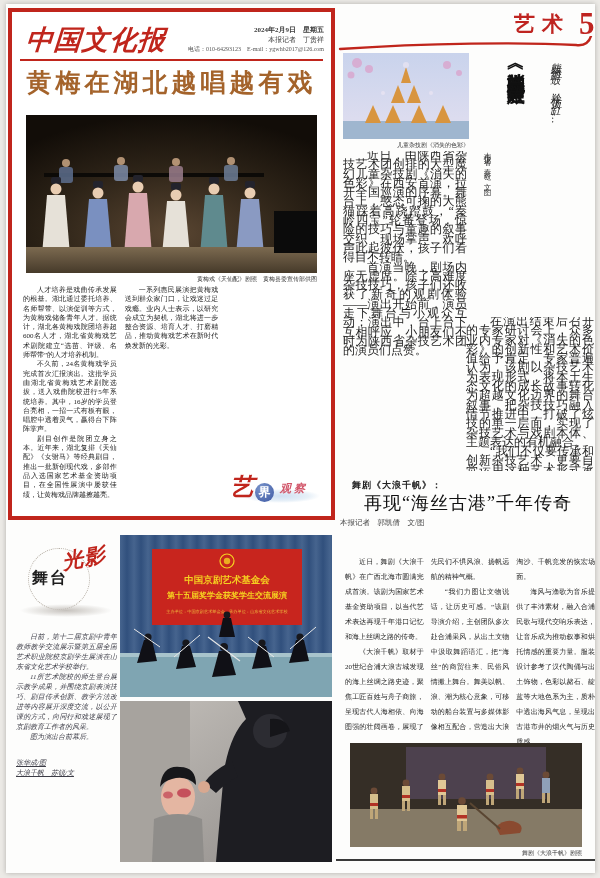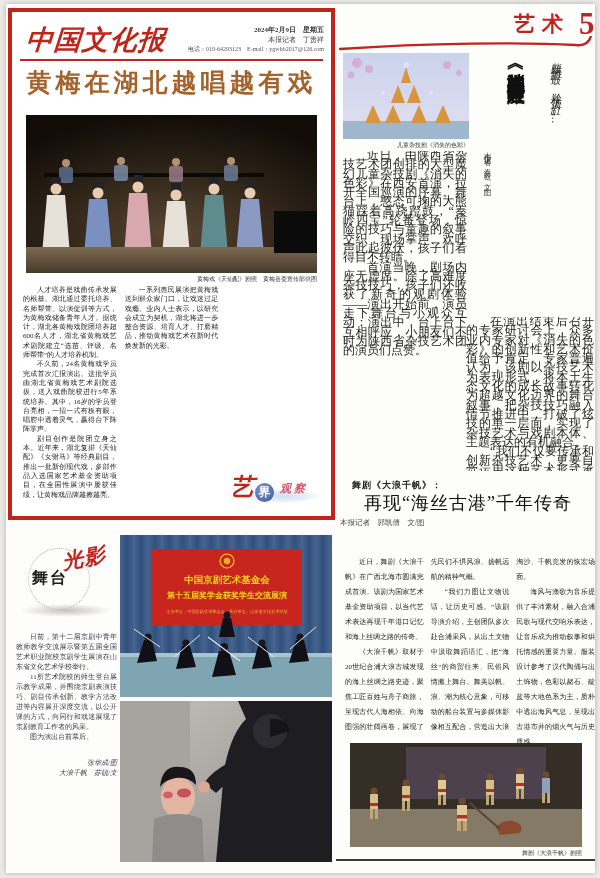--- a/index.html
+++ b/index.html
@@ -51,23 +51,23 @@
   .byline-v{position:absolute;left:482px;top:146px;height:140px;font-size:7.5px;color:#333;letter-spacing:2px;}
   
   .slbadge{position:absolute;left:18px;top:542px;width:100px;height:88px;}
   .slbadge .ring{position:absolute;left:10px;top:6px;width:60px;height:60px;border:1px dotted #b3aba1;border-radius:50%;}
   .slbadge .b1{position:absolute;left:14px;top:26px;font-size:16px;font-weight:bold;color:#1d1d1d;letter-spacing:2px;}
   .slbadge .b2{position:absolute;left:44px;top:2px;font-size:21px;font-weight:bold;font-style:italic;
         color:#c0251c;transform:rotate(-10deg);letter-spacing:1px;}
   .slbadge .shadow{position:absolute;left:2px;top:62px;width:92px;height:13px;border-radius:50%;
         background:radial-gradient(closest-side,#c6c2bd,transparent);}
   .kaitext{position:absolute;left:16px;top:632px;width:101px;height:122px;font-size:7px;line-height:10px;
-        color:#3c3c46;text-align:justify;overflow:hidden;}
-  .slcredit{position:absolute;left:16px;top:758px;width:101px;text-align:right;font-size:7px;line-height:10px;
-        font-style:italic;color:#3c3c46;}
+        font-style:italic;color:#3c3c46;text-align:justify;overflow:hidden;}
+  .slcredit{position:absolute;left:16px;top:758px;width:101px;text-align:left;font-size:7px;line-height:10px;
+        font-style:italic;color:#3c3c46;text-decoration:underline;}
   
   .banner-photo{position:absolute;left:120px;top:535px;width:223px;height:162px;overflow:hidden;font-family:Liberation Serif, serif;}
   .makeup-photo{position:absolute;left:120px;top:701px;width:212px;height:161px;overflow:hidden;}
   
   .kicker2{position:absolute;left:352px;top:479px;font-size:9px;font-weight:bold;color:#222;letter-spacing:1px;}
   .headline2{position:absolute;left:340px;width:256px;top:491px;text-align:center;font-size:18px;
         font-weight:normal;color:#111;letter-spacing:1px;white-space:nowrap;}
   .byline2{position:absolute;left:340px;width:256px;top:518px;text-align:left;font-size:7.5px;color:#444;}
   .cols3b{position:absolute;left:345px;width:250px;top:533px;height:206px;column-count:3;column-gap:7px;
         column-fill:auto;font-size:7px;line-height:15px;text-align:justify;color:#1d1d1d;overflow:hidden;margin-top:22px;}

